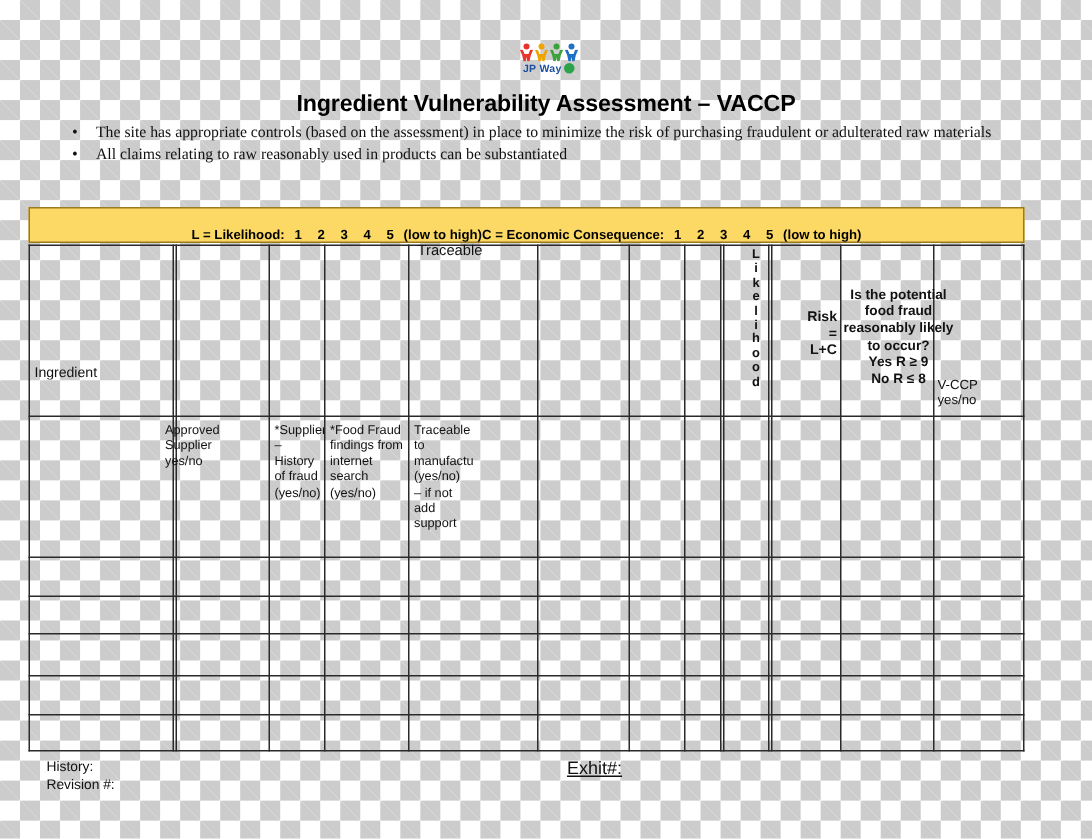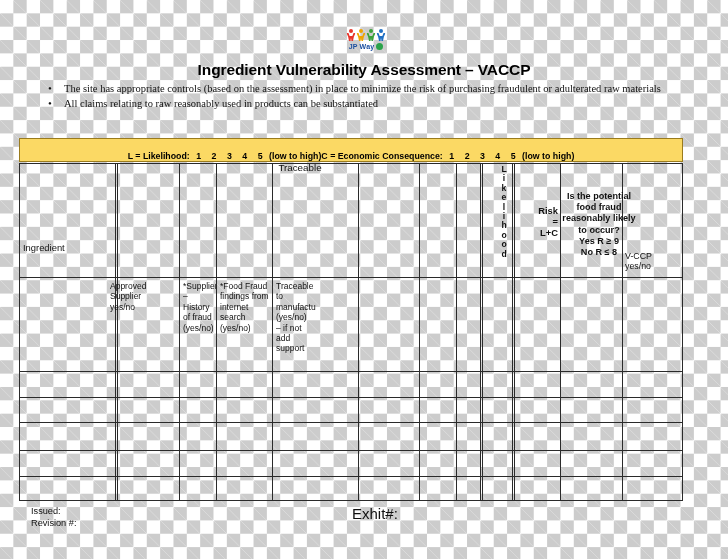--- a/index.html
+++ b/index.html
@@ -247,24 +247,25 @@
   .footer-left {
     position: absolute;
     left: 31px;
     top: 505px;
     font-size: 9.2px;
     line-height: 12.4px;
     color: #111;
   }
   .footer-right {
     position: absolute;
-    left: 352px;
+    left: 378px;
     top: 505px;
-    font-size: 15px;
-    color: #111;
+    font-size: 12px;
+    color: #111;
+    text-decoration: underline;
   }
 </style>
 </head>
 <body>
 
 <div id="page">
 
   <div class="logo-wrap">
     <div class="logo-figures">
       <span class="fig">
@@ -373,18 +374,18 @@
     <div class="sub" style="left:254px; width:43px;">Traceable to manufacturer? (yes/no) – if not add support</div>
 
     <div class="cellbox" style="left:1px; top:209px; width:662px; height:25px;"></div>
     <div class="cellbox" style="left:1px; top:235px; width:662px; height:24px;"></div>
     <div class="cellbox" style="left:1px; top:260px; width:662px; height:27px;"></div>
     <div class="cellbox" style="left:1px; top:288px; width:662px; height:25px;"></div>
     <div class="cellbox" style="left:1px; top:314px; width:662px; height:23px;"></div>
   </div>
 
   <div class="footer-left">
-    <div>Issued:</div>
+    <div>History:</div>
     <div>Revision #:</div>
   </div>
   <div class="footer-right">Exhit#:</div>
 
 </div>
 
 </body></html>

